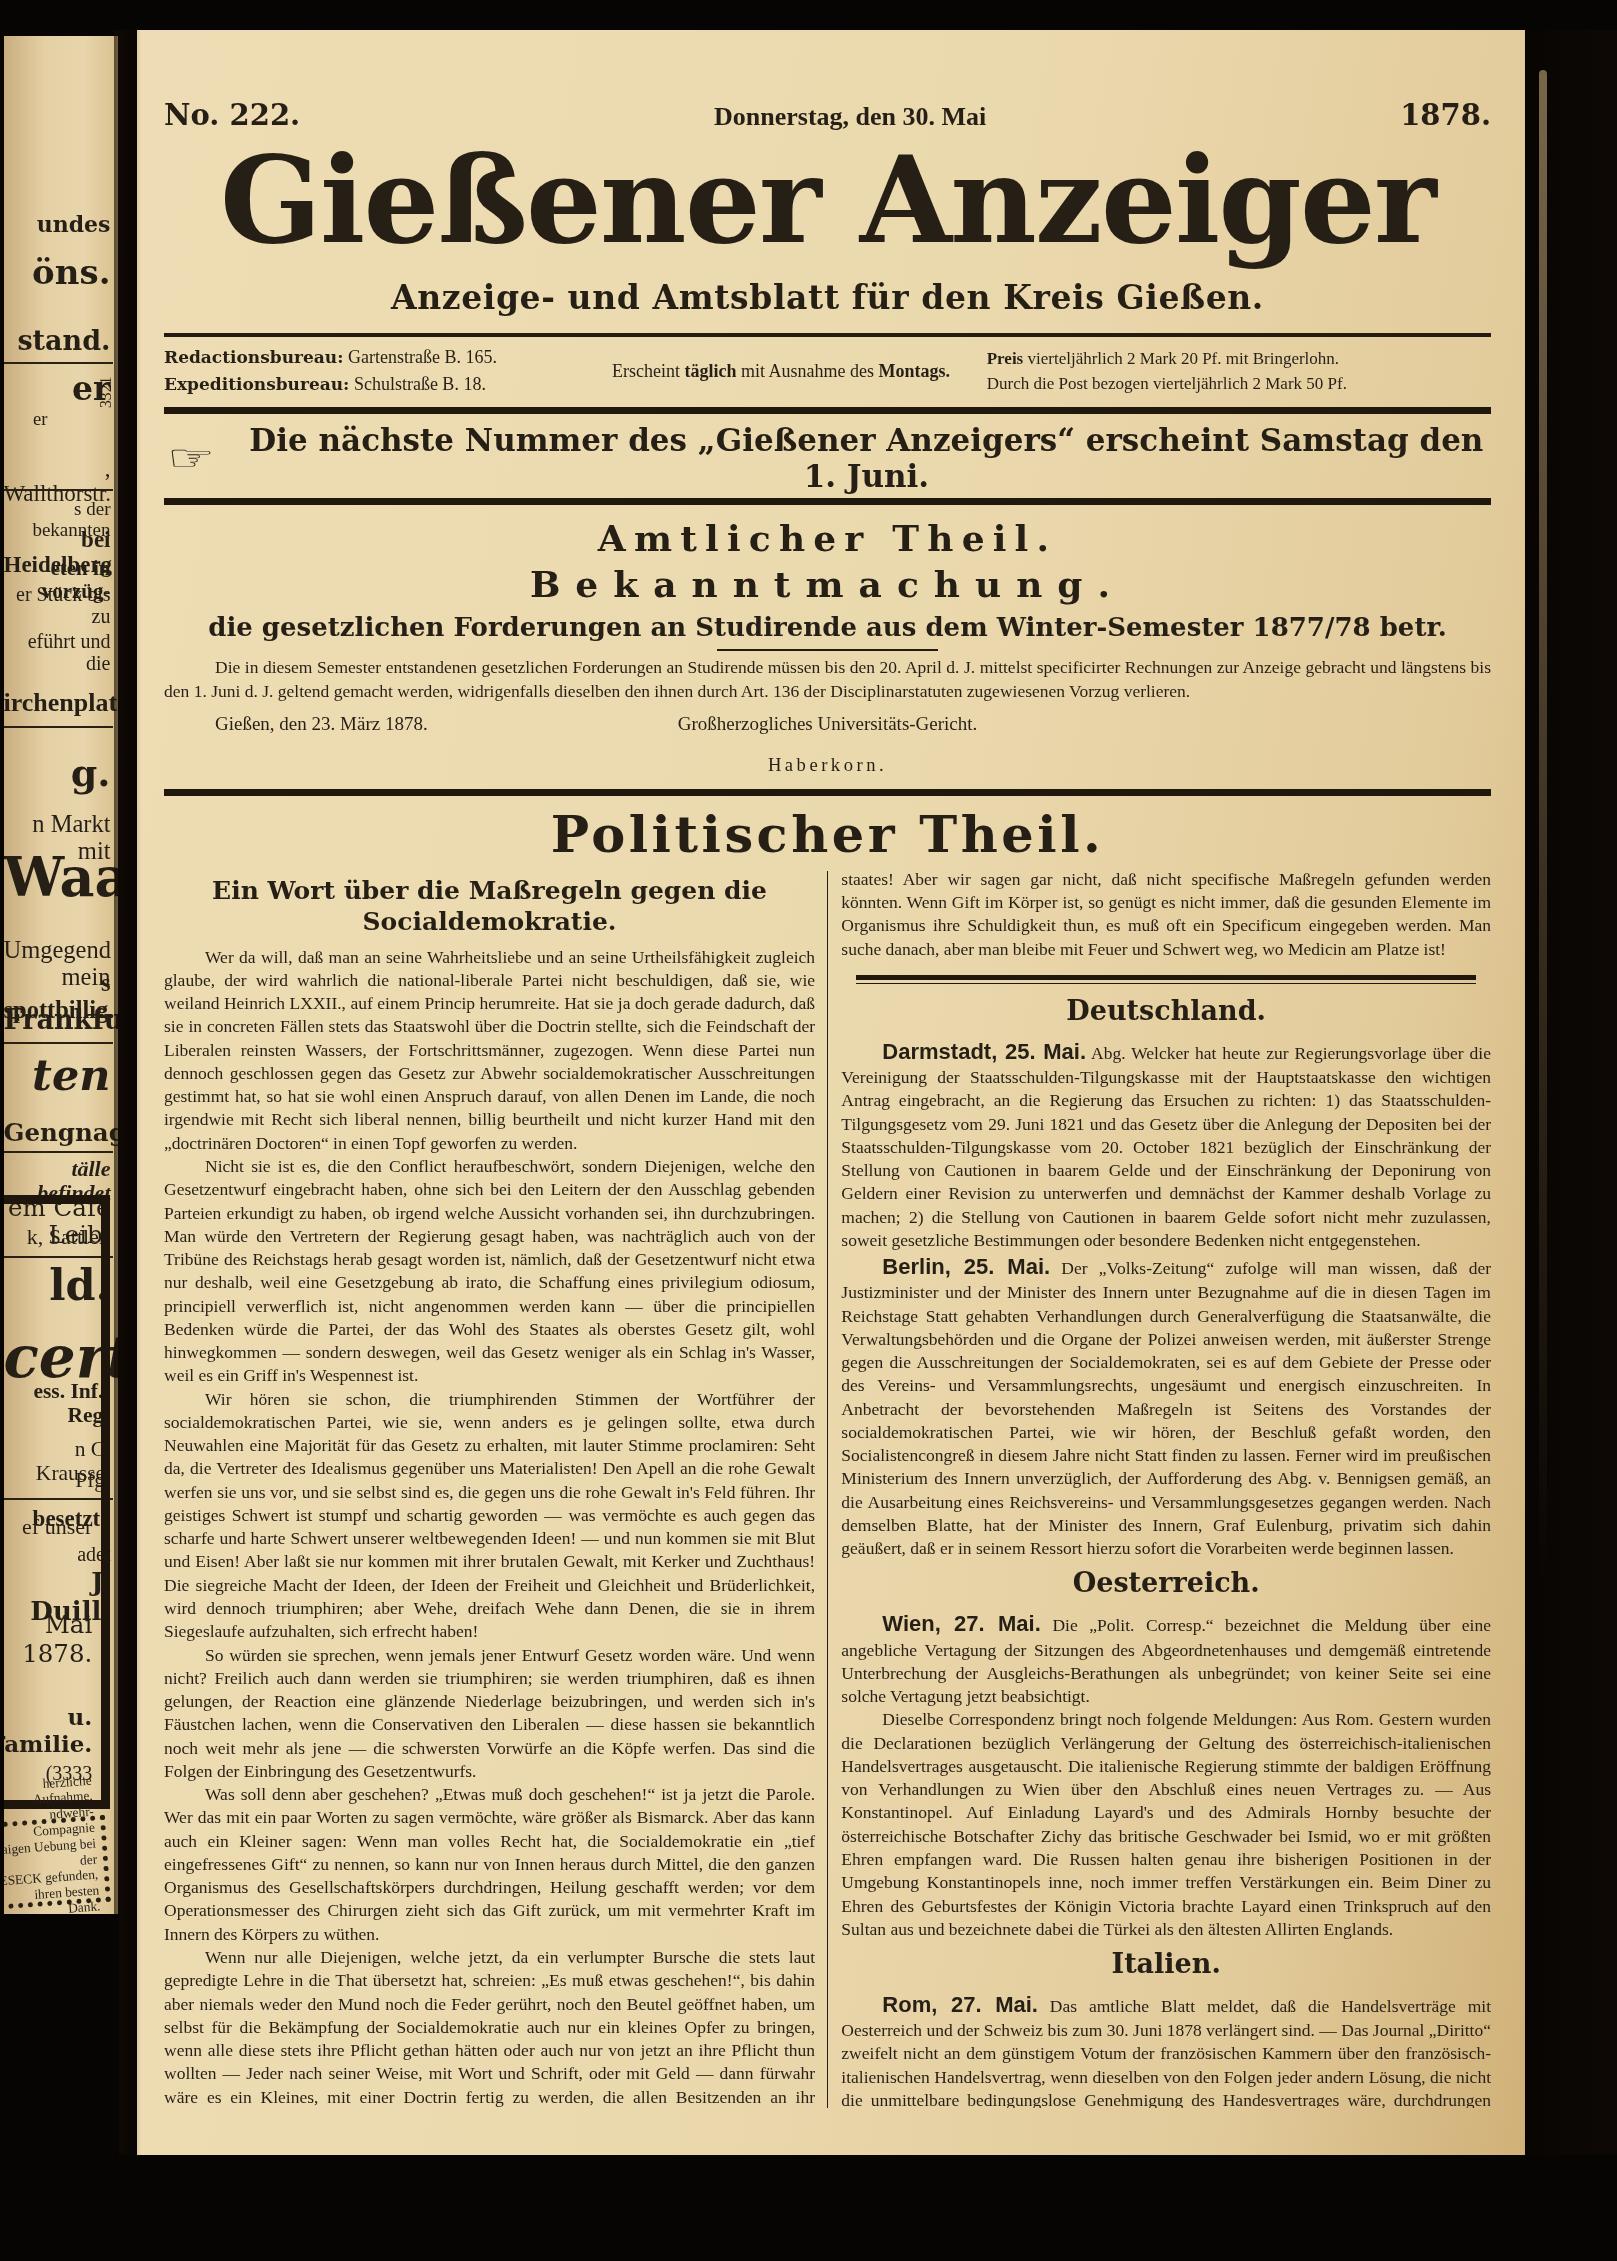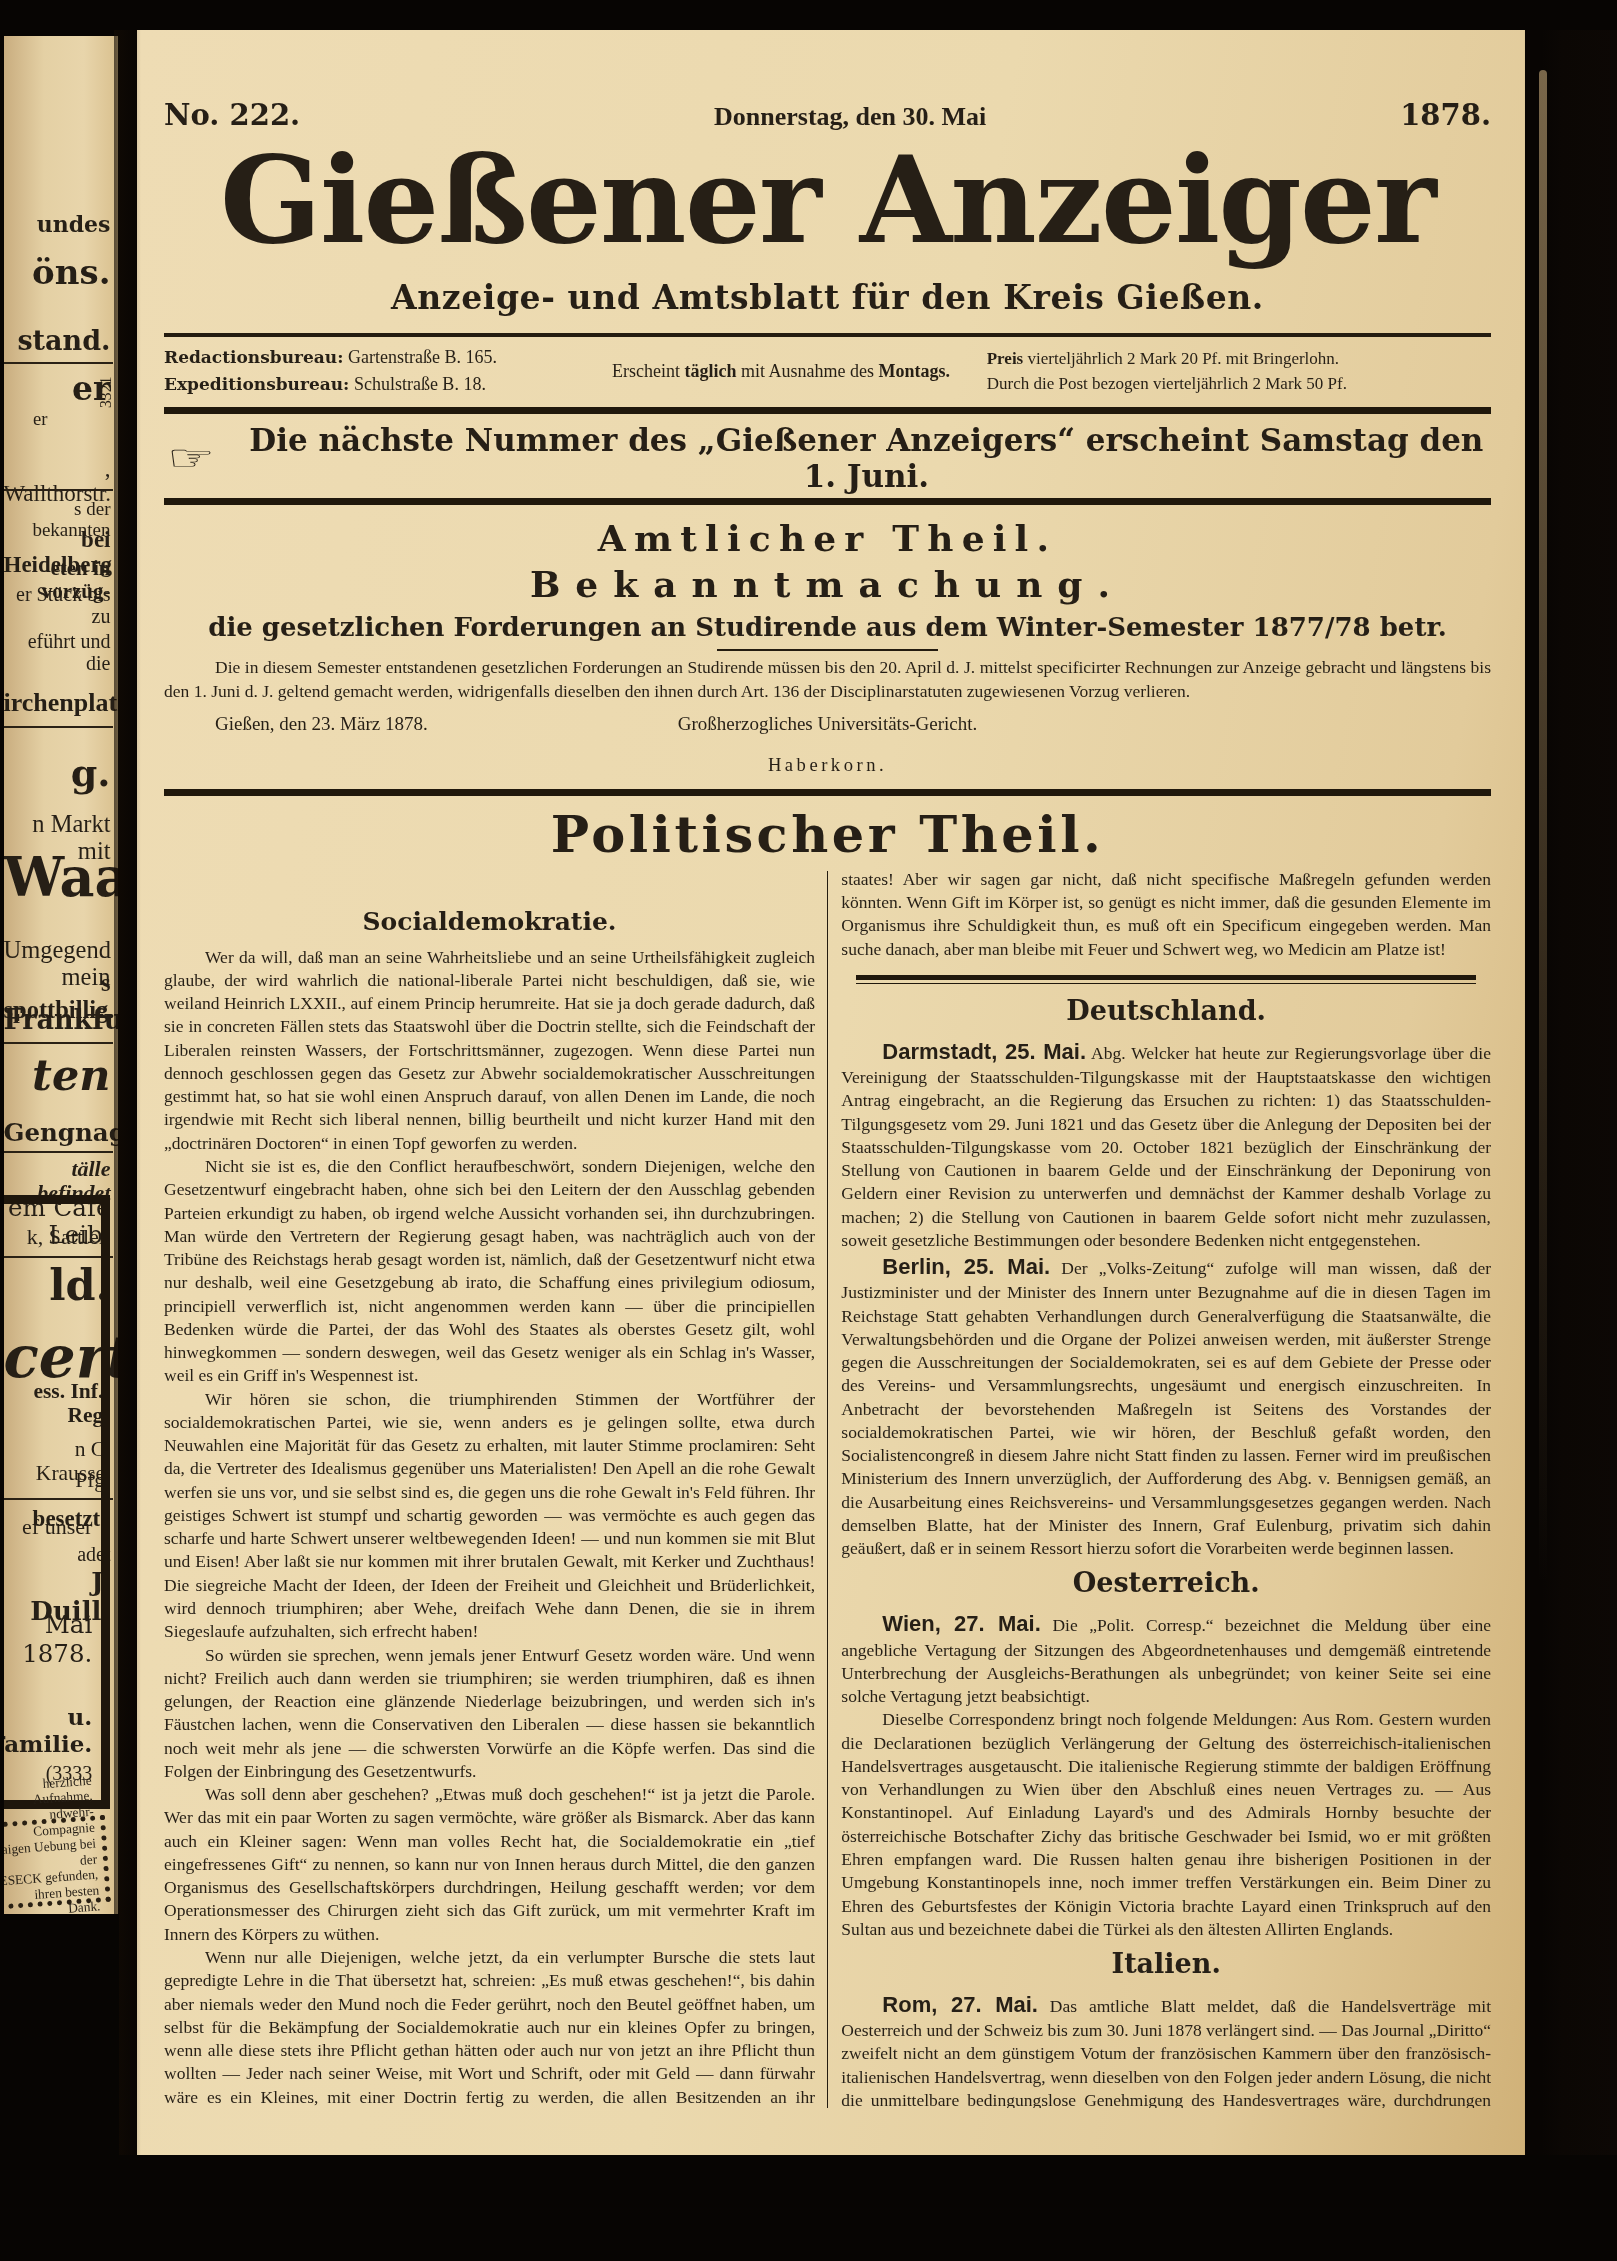--- a/index.html
+++ b/index.html
@@ -276,21 +276,21 @@
   </section>
 
   <div class="rule-d"></div>
 
   <h2 class="pol-head">Politischer Theil.</h2>
 
   <div class="columns">
 
     <div class="col left">
       <div class="art-title">
-        <br>
+        <span>Ein Wort über die Maßregeln gegen die</span><br>
         <span>Socialdemokratie.</span>
       </div>
       <p>Wer da will, daß man an seine Wahrheitsliebe und an seine Urtheilsfähigkeit zugleich glaube, der wird wahrlich die national-liberale Partei nicht beschuldigen, daß sie, wie weiland Heinrich LXXII., auf einem Princip herumreite. Hat sie ja doch gerade dadurch, daß sie in concreten Fällen stets das Staatswohl über die Doctrin stellte, sich die Feindschaft der Liberalen reinsten Wassers, der Fortschrittsmänner, zugezogen. Wenn diese Partei nun dennoch geschlossen gegen das Gesetz zur Abwehr socialdemokratischer Ausschreitungen gestimmt hat, so hat sie wohl einen Anspruch darauf, von allen Denen im Lande, die noch irgendwie mit Recht sich liberal nennen, billig beurtheilt und nicht kurzer Hand mit den „doctrinären Doctoren“ in einen Topf geworfen zu werden.</p>
       <p>Nicht sie ist es, die den Conflict heraufbeschwört, sondern Diejenigen, welche den Gesetzentwurf eingebracht haben, ohne sich bei den Leitern der den Ausschlag gebenden Parteien erkundigt zu haben, ob irgend welche Aussicht vorhanden sei, ihn durchzubringen. Man würde den Vertretern der Regierung gesagt haben, was nachträglich auch von der Tribüne des Reichstags herab gesagt worden ist, nämlich, daß der Gesetzentwurf nicht etwa nur deshalb, weil eine Gesetzgebung ab irato, die Schaffung eines privilegium odiosum, principiell verwerflich ist, nicht angenommen werden kann — über die principiellen Bedenken würde die Partei, der das Wohl des Staates als oberstes Gesetz gilt, wohl hinwegkommen — sondern deswegen, weil das Gesetz weniger als ein Schlag in's Wasser, weil es ein Griff in's Wespennest ist.</p>
       <p>Wir hören sie schon, die triumphirenden Stimmen der Wortführer der socialdemokratischen Partei, wie sie, wenn anders es je gelingen sollte, etwa durch Neuwahlen eine Majorität für das Gesetz zu erhalten, mit lauter Stimme proclamiren: Seht da, die Vertreter des Idealismus gegenüber uns Materialisten! Den Apell an die rohe Gewalt werfen sie uns vor, und sie selbst sind es, die gegen uns die rohe Gewalt in's Feld führen. Ihr geistiges Schwert ist stumpf und schartig geworden — was vermöchte es auch gegen das scharfe und harte Schwert unserer weltbewegenden Ideen! — und nun kommen sie mit Blut und Eisen! Aber laßt sie nur kommen mit ihrer brutalen Gewalt, mit Kerker und Zuchthaus! Die siegreiche Macht der Ideen, der Ideen der Freiheit und Gleichheit und Brüderlichkeit, wird dennoch triumphiren; aber Wehe, dreifach Wehe dann Denen, die sie in ihrem Siegeslaufe aufzuhalten, sich erfrecht haben!</p>
       <p>So würden sie sprechen, wenn jemals jener Entwurf Gesetz worden wäre. Und wenn nicht? Freilich auch dann werden sie triumphiren; sie werden triumphiren, daß es ihnen gelungen, der Reaction eine glänzende Niederlage beizubringen, und werden sich in's Fäustchen lachen, wenn die Conservativen den Liberalen — diese hassen sie bekanntlich noch weit mehr als jene — die schwersten Vorwürfe an die Köpfe werfen. Das sind die Folgen der Einbringung des Gesetzentwurfs.</p>
       <p>Was soll denn aber geschehen? „Etwas muß doch geschehen!“ ist ja jetzt die Parole. Wer das mit ein paar Worten zu sagen vermöchte, wäre größer als Bismarck. Aber das kann auch ein Kleiner sagen: Wenn man volles Recht hat, die Socialdemokratie ein „tief eingefressenes Gift“ zu nennen, so kann nur von Innen heraus durch Mittel, die den ganzen Organismus des Gesellschaftskörpers durchdringen, Heilung geschafft werden; vor dem Operationsmesser des Chirurgen zieht sich das Gift zurück, um mit vermehrter Kraft im Innern des Körpers zu wüthen.</p>
       <p>Wenn nur alle Diejenigen, welche jetzt, da ein verlumpter Bursche die stets laut gepredigte Lehre in die That übersetzt hat, schreien: „Es muß etwas geschehen!“, bis dahin aber niemals weder den Mund noch die Feder gerührt, noch den Beutel geöffnet haben, um selbst für die Bekämpfung der Socialdemokratie auch nur ein kleines Opfer zu bringen, wenn alle diese stets ihre Pflicht gethan hätten oder auch nur von jetzt an ihre Pflicht thun wollten — Jeder nach seiner Weise, mit Wort und Schrift, oder mit Geld — dann fürwahr wäre es ein Kleines, mit einer Doctrin fertig zu werden, die allen Besitzenden an ihr Liebstes, an ihren Besitz, greift! Wäre das nicht wahr, nun, dann verdienten wir das Fegefeuer eines socialdemokratischen Zukunfts-</p>
     </div>
 

